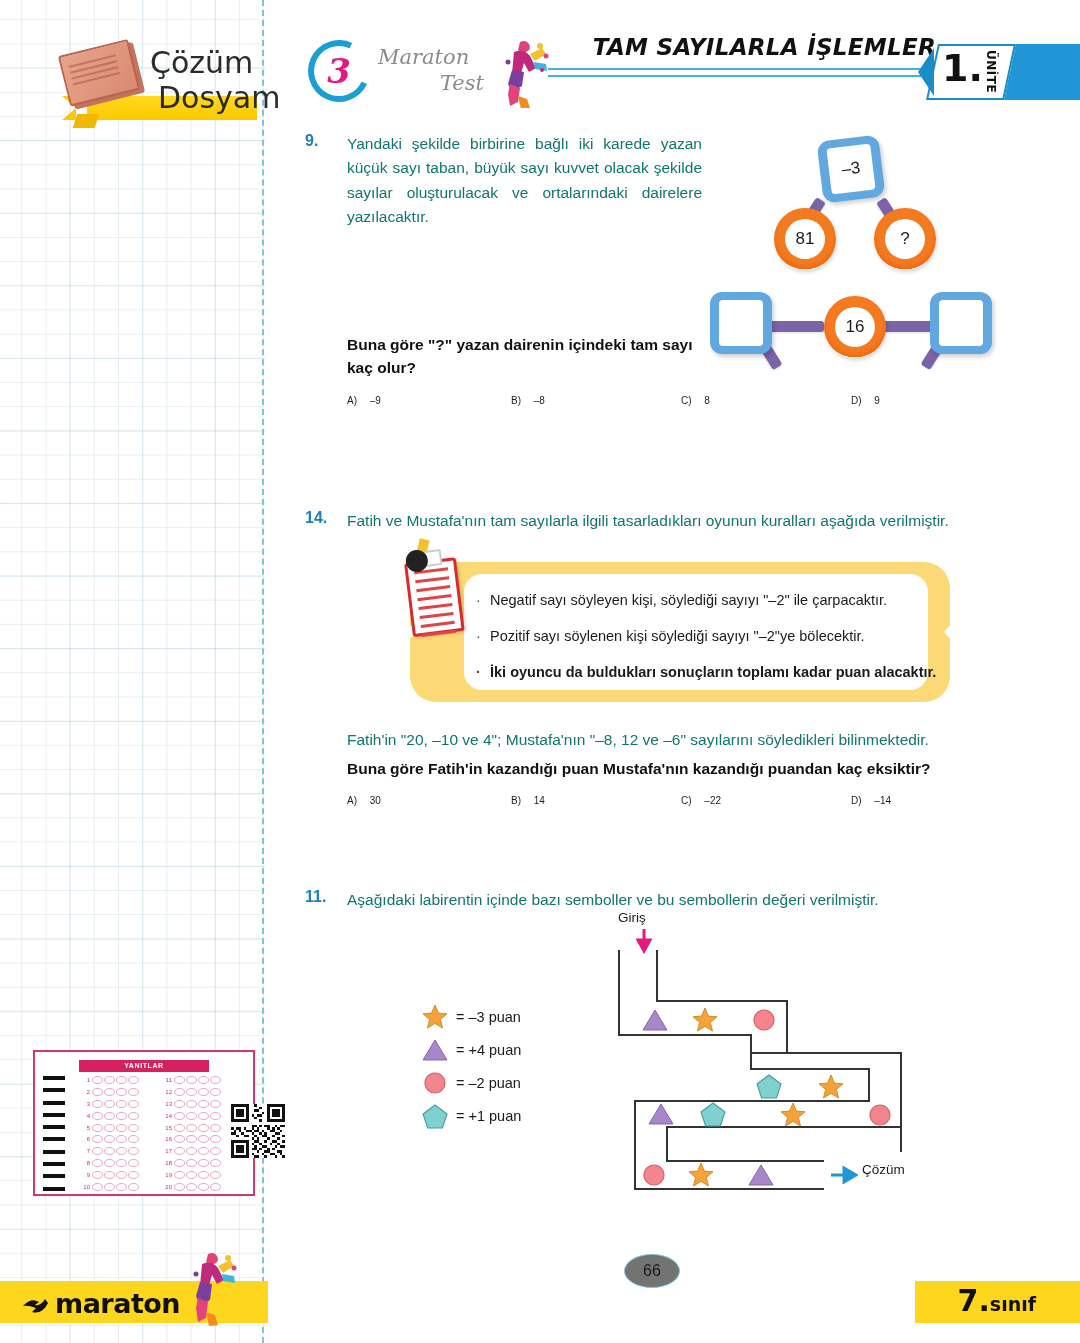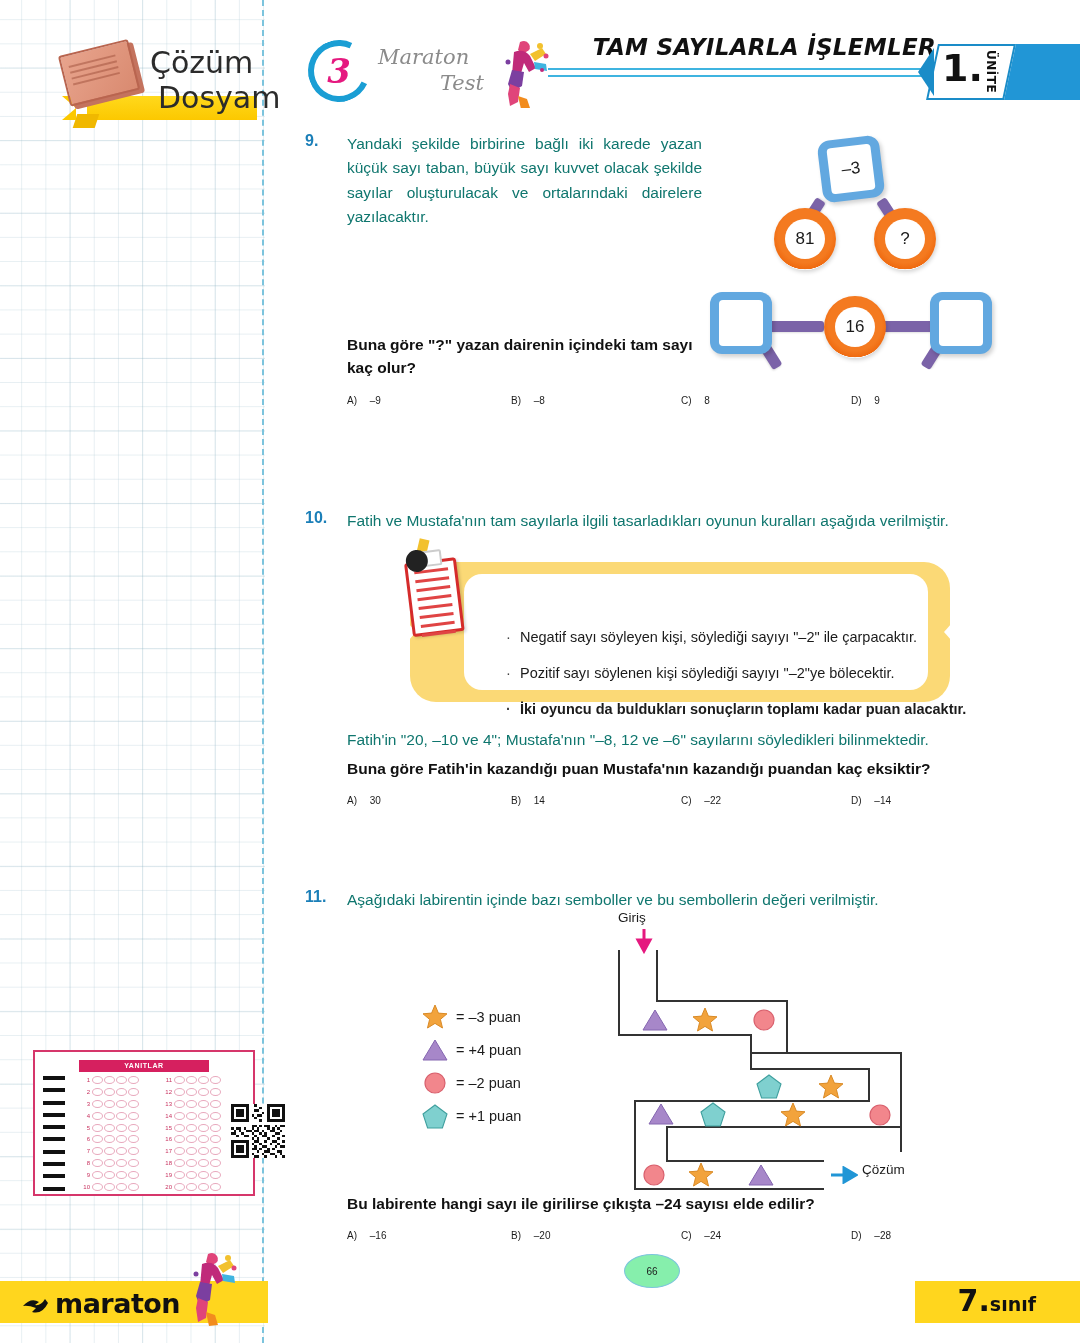--- a/index.html
+++ b/index.html
@@ -169,21 +169,21 @@
     position:absolute; left:-10px; top:52px; width:0; height:0;
     border-top:18px solid transparent; border-bottom:18px solid transparent;
     border-left:16px solid #fff;
   }
   .rules-notch-r {
     position:absolute; right:-10px; top:52px; width:0; height:0;
     border-top:18px solid transparent; border-bottom:18px solid transparent;
     border-right:16px solid #fff;
   }
   .rule-line {
-    position:absolute; left:96px; font-size:14.5px; color:#1b1b1b; white-space:nowrap;margin-top:37px;
+    position:absolute; left:66px; font-size:14.5px; color:#1b1b1b; white-space:nowrap;
   }
   .rule-line .dot { display:inline-block; width:14px; color:#444; }
   .clipboard { position:absolute; left:-8px; top:-14px; width:66px; height:92px; transform: rotate(-7deg); }
   .clipboard .board { position:absolute; left:6px; top:12px; width:52px; height:74px; background:#fff; border:3px solid #d52b2b; border-radius:3px; box-shadow:2px 2px 3px rgba(0,0,0,.15); }
   .clipboard .board i { display:block; height:3px; background:#e04444; margin:6px 6px 0 6px; }
   .clipboard .clip { position:absolute; left:18px; top:2px; width:26px; height:16px; background:#fff; border:2px solid #ccc; border-radius:2px; }
   .clipboard .knob { position:absolute; left:8px; top:0px; width:22px; height:22px; background:#222; border-radius:50%; }
   .clipboard .pin { position:absolute; left:22px; top:-10px; width:10px; height:14px; background:#f2c12e; transform:rotate(20deg); }
 
   
@@ -218,21 +218,21 @@
   
   .footer-left { position:absolute; left:0; top:1281px; width:268px; height:42px; background:#ffd61e; }
   .footer-logo { position:absolute; left:55px; top:1288px; font-family:"DejaVu Sans", sans-serif;
     font-size:27px; font-weight:bold; color:#111; letter-spacing:-.5px; }
   .footer-swoosh { position:absolute; left:22px; top:1290px; width:36px; height:26px; }
   .footer-runner { position:absolute; left:180px; top:1248px; width:60px; height:78px; }
   .pagenum {
     position:absolute; left:624px; top:1254px; width:56px; height:34px;
     border:1.5px solid #7cc4dd; border-radius:50%;
     display:flex; align-items:center; justify-content:center;
-    font-size:10px; color:#1b1b1b; background:#86efac;
+    font-size:16px; color:#1b1b1b; background:#737373;
   }
   .footer-right { position:absolute; right:0; top:1281px; width:165px; height:42px; background:#ffd61e; }
   .footer-class { position:absolute; right:44px; top:1283px;
     font-family:"DejaVu Sans", sans-serif; font-weight:bold; color:#111; }
   .footer-class .big { font-size:30px; }
   .footer-class .sm { font-size:19px; }
 </style>
 </head>
 <body>
 
@@ -358,21 +358,21 @@
       <div class="ring"></div>
       <div class="hole">?</div>
     </div>
     <div class="circ" style="left:122px; top:166px;">
       <div class="ring"></div>
       <div class="hole">16</div>
     </div>
   </div>
 
   <div class="q" style="left:305px; top:509px; width:700px;">
-    <div class="q-num">10.</div>
+    <div class="q-num">14.</div>
     <div class="q-body" style="width:650px;">
       <div class="q-text">Fatih ve Mustafa'nın tam sayılarla ilgili tasarladıkları oyunun kuralları aşağıda verilmiştir.</div>
     </div>
   </div>
 
   <div id="rules">
     <div class="rules-bg"></div>
     <div class="rules-inner"></div>
     <div class="rules-notch-l"></div>
     <div class="rules-notch-r"></div>
@@ -531,41 +531,20 @@
     <svg class="mz-sym" style="left:138px; top:253px;" width="26" height="24" viewBox="0 0 26 24">
         <polygon points="13,2 25,22 1,22" fill="#a787c9" stroke="#8466b0" stroke-width="1"></polygon>
       </svg>
 
     <svg style="position:absolute; left:220px; top:256px;" width="28" height="18">
       <path d="M1 9 L16 9 M14 2 L26 9 L14 16 Z" stroke="#2196d6" stroke-width="3" fill="#2196d6"></path>
     </svg>
     <div class="mz-label" style="left:252px; top:252px;">Çözüm</div>
   </div>
 
-  <div style="position:absolute; left:347px; top:1192px; width:660px;">
-    <div class="q-bold">Bu labirente hangi sayı ile girilirse çıkışta –24 sayısı elde edilir?</div>
-  </div>
-  <div class="options" style="position:absolute; left:347px; top:1220px; width:620px;">
-    <div class="opt" style="width:164px;">
-      <span class="ltr">A)</span>
-      <span class="val">–16</span>
-    </div>
-    <div class="opt" style="width:170px;">
-      <span class="ltr">B)</span>
-      <span class="val">–20</span>
-    </div>
-    <div class="opt" style="width:170px;">
-      <span class="ltr">C)</span>
-      <span class="val">–24</span>
-    </div>
-    <div class="opt">
-      <span class="ltr">D)</span>
-      <span class="val">–28</span>
-    </div>
-  </div>
 
   <div id="answersheet">
     <div class="ans-title">YANITLAR</div>
     <div class="ans-ticks">
       <i></i>
         <i></i>
         <i></i>
         <i></i>
         <i></i>
         <i></i>

